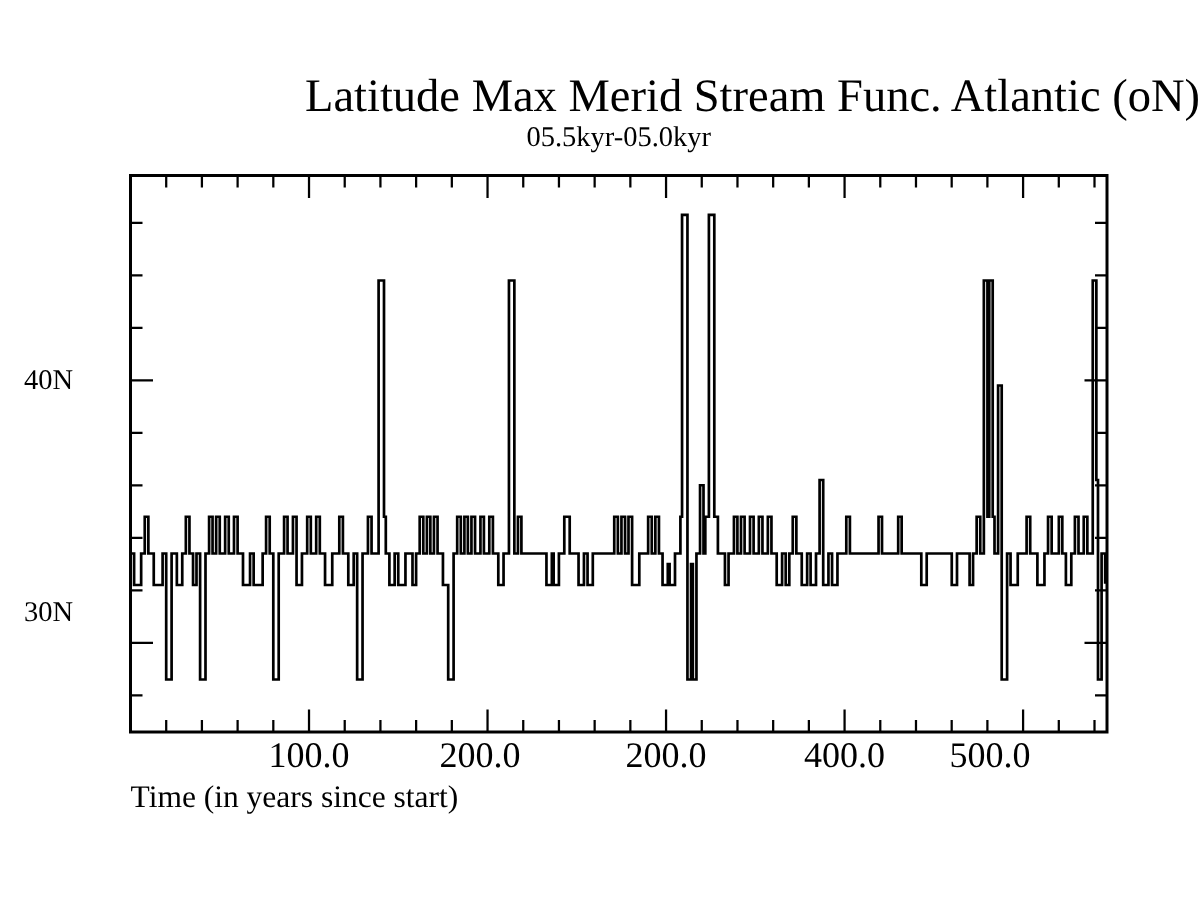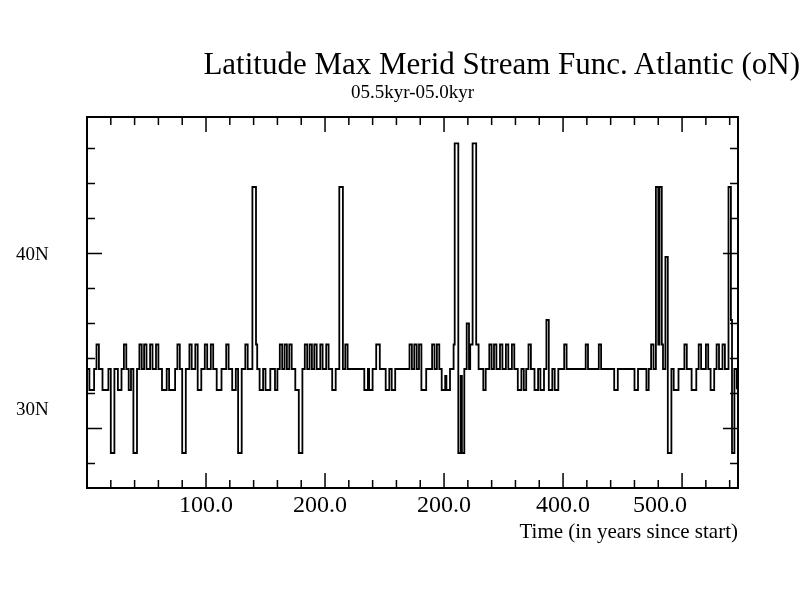--- a/index.html
+++ b/index.html
@@ -3,21 +3,21 @@
 <meta charset="utf-8">
 <style>
   html,body{margin:0;padding:0;background:#ffffff;}
   #page{position:relative;width:800px;height:600px;background:#ffffff;overflow:hidden;
         font-family:"Liberation Serif","DejaVu Serif",serif;color:#000;}
   .abs{position:absolute;}
   #chart-title{left:0;top:46px;width:800px;text-align:right;font-size:31px;white-space:nowrap;}
   #chart-subtitle{left:87px;top:81px;width:651px;text-align:center;font-size:19px;}
   #experiment-label{left:88px;top:87px;font-size:20px;}
   #months-label{right:62px;top:82px;font-size:20px;}
-  #x-axis-title{left:87px;top:519px;width:651px;text-align:right;font-size:21px;}
+  #x-axis-title{left:87px;top:519px;width:651px;text-align:left;font-size:21px;}
   .x-tick-label{position:absolute;width:80px;margin-left:-40px;text-align:center;
                 font-size:24px;top:491px;}
   .y-tick-label{position:absolute;width:60px;text-align:left;font-size:19px;
                 height:24px;line-height:24px;}
   svg{position:absolute;left:0;top:0;}
 </style>
 </head>
 <body>
 
 <div id="page">

